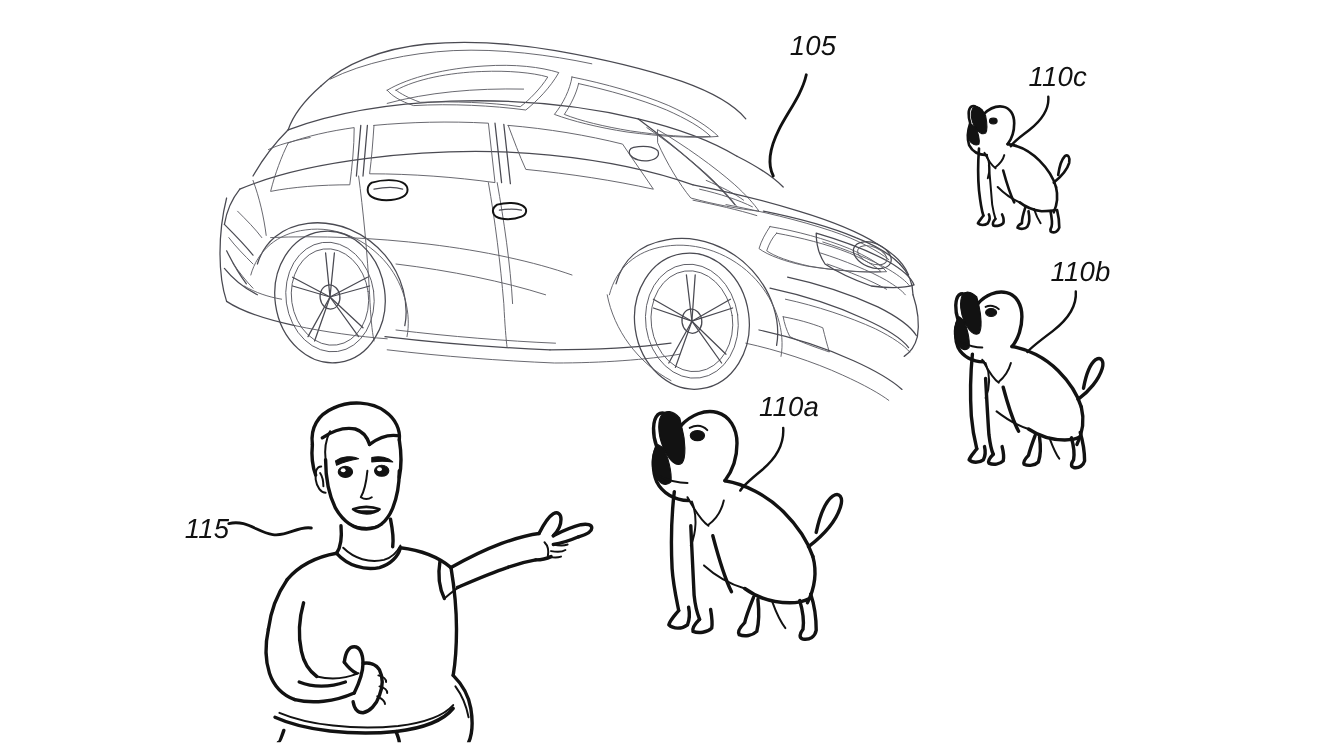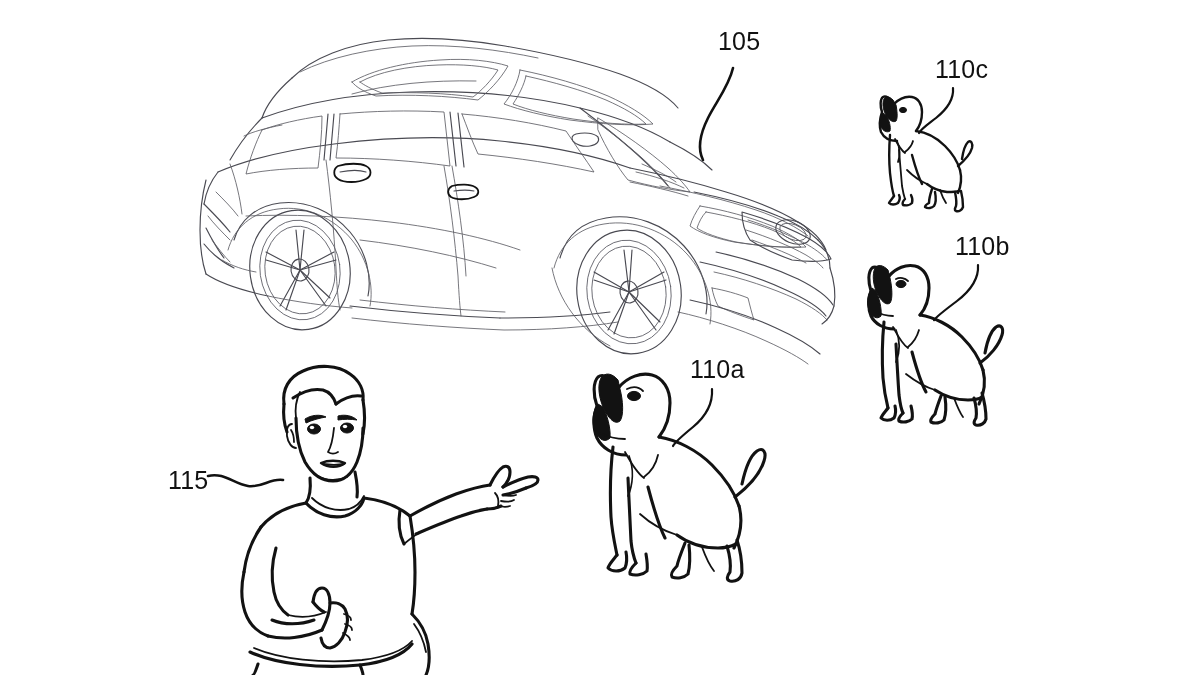--- a/index.html
+++ b/index.html
@@ -7,20 +7,21 @@
     padding: 0;
     background: #ffffff;
   }
   #figure-root {
     position: relative;
     width: 1173px;
     height: 675px;
     background: #ffffff;
     overflow: hidden;
     font-family: "Liberation Sans", sans-serif;
+    font-style: italic;
   }
   #figure-svg {
     position: absolute;
     left: 0;
     top: 0;
     width: 1200px;
     height: 675px;
     display: block;
   }
   .ref-label {

